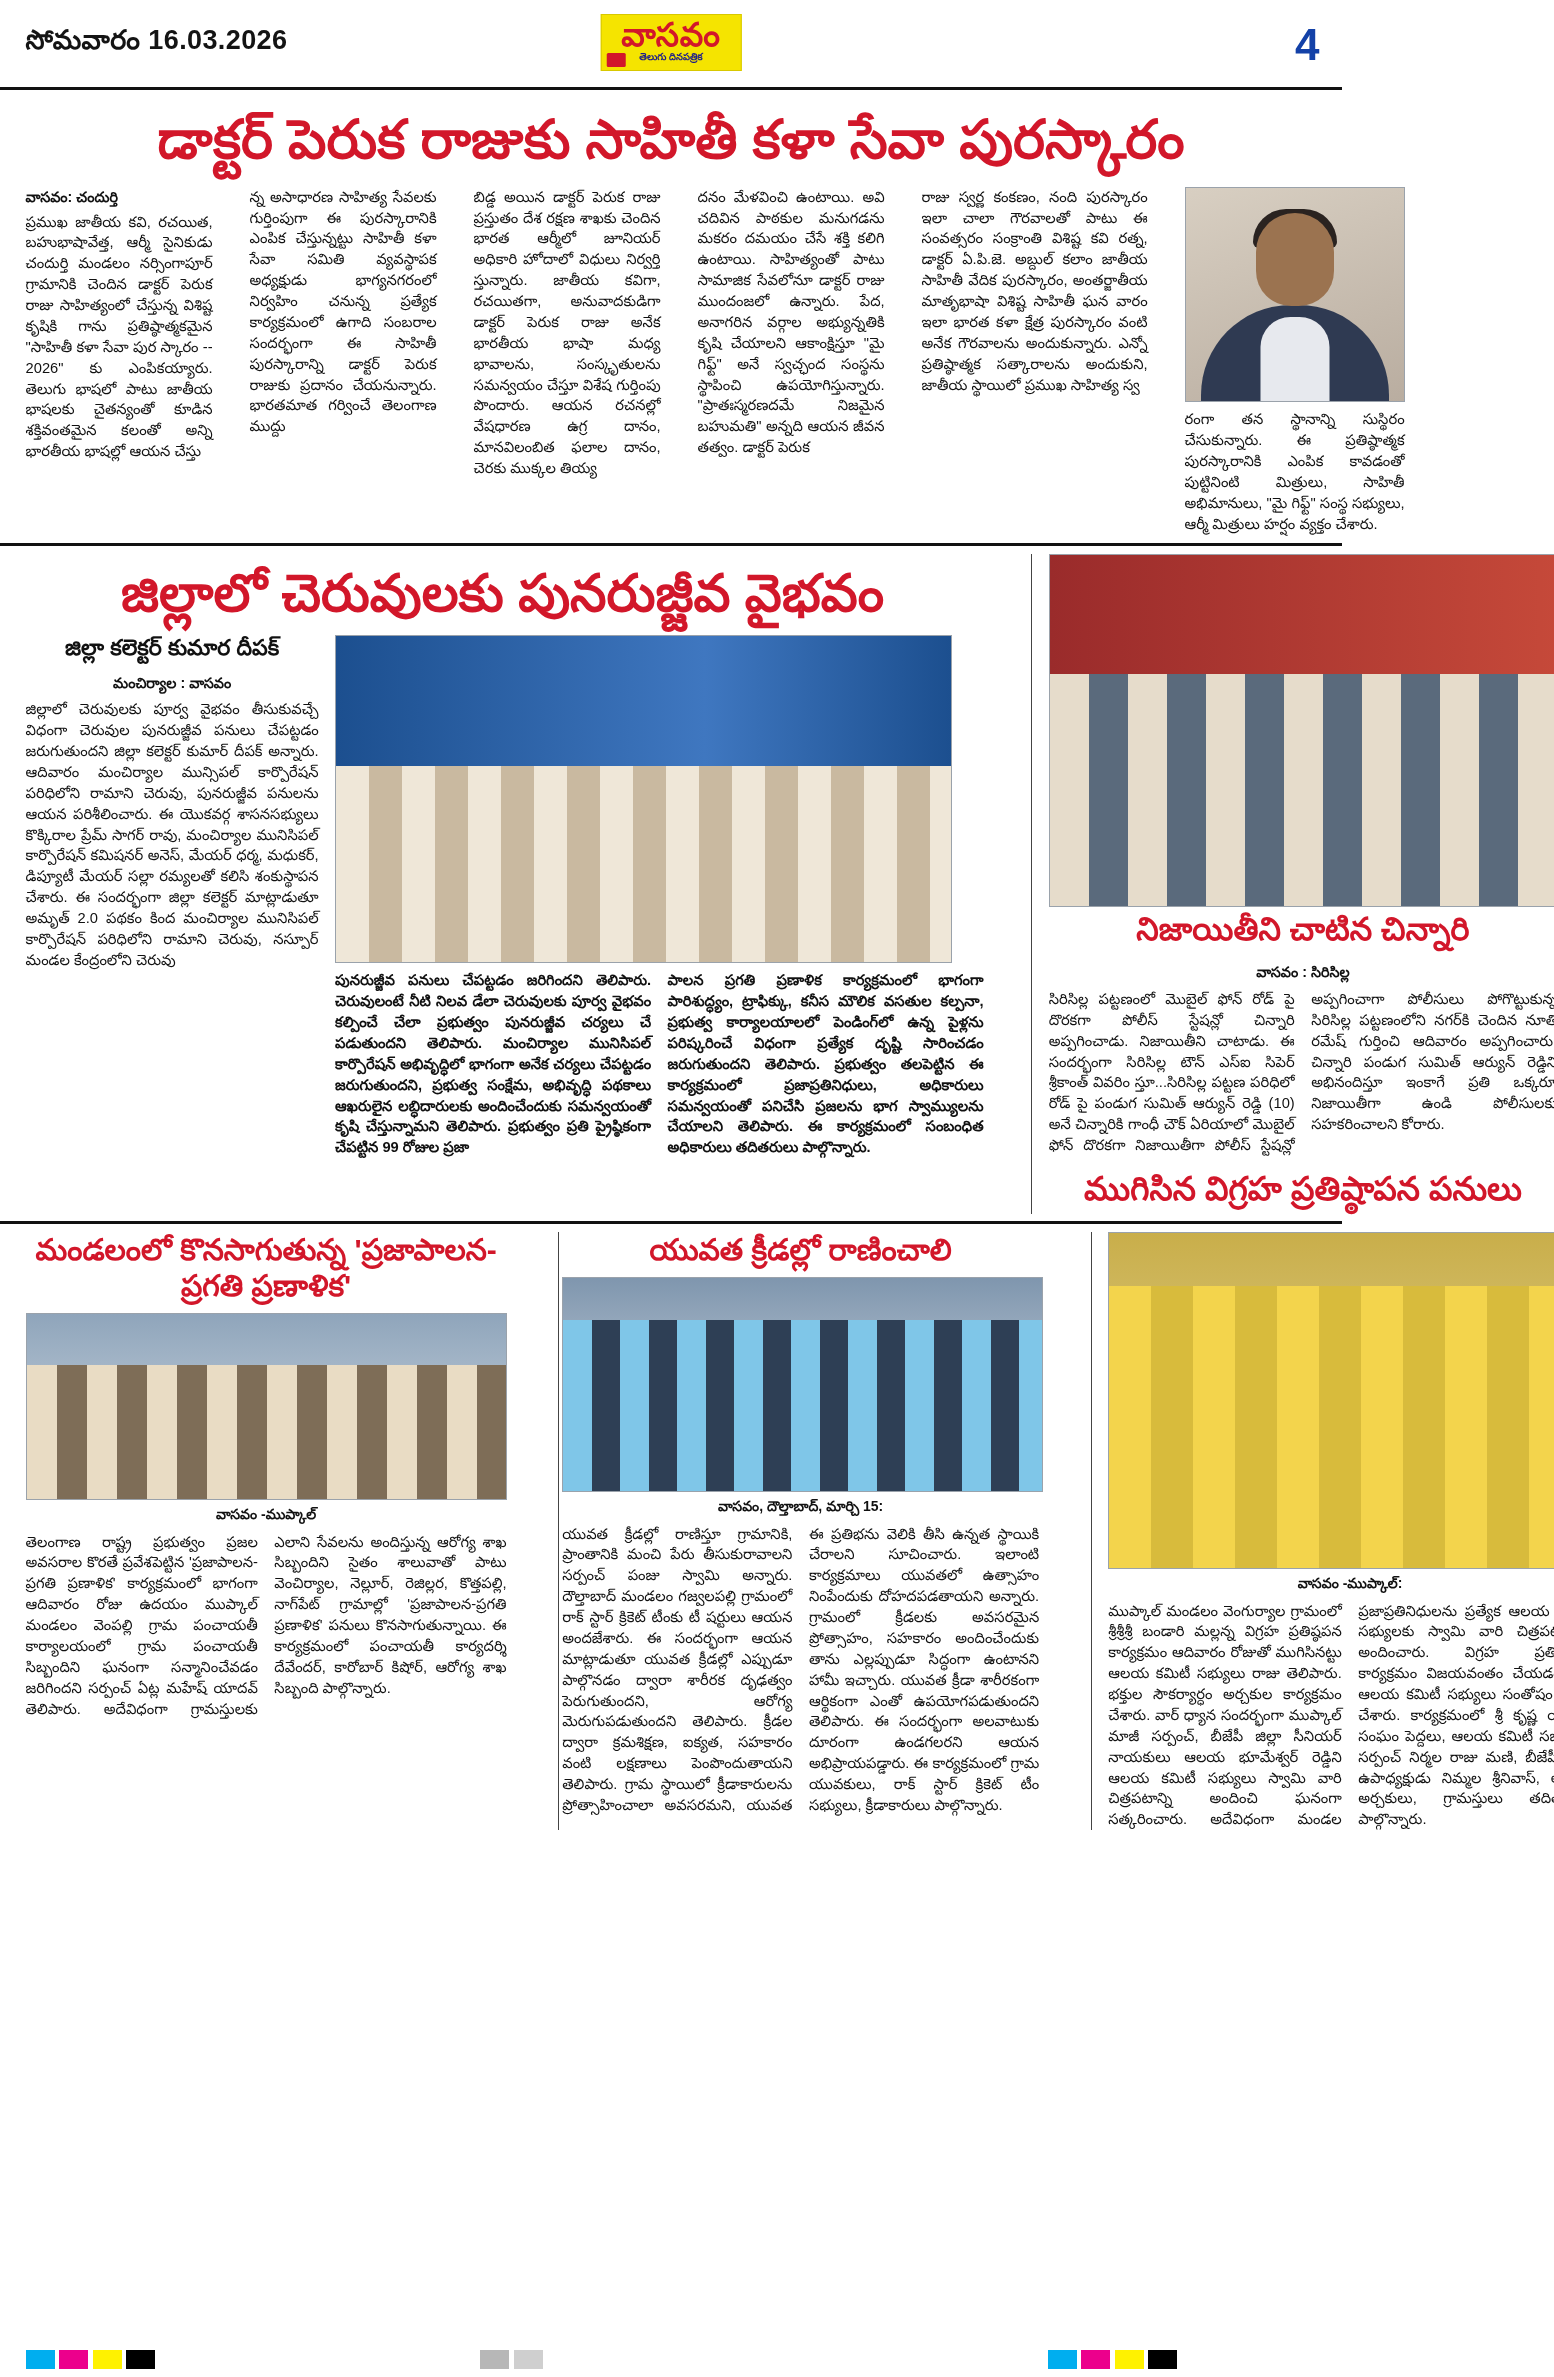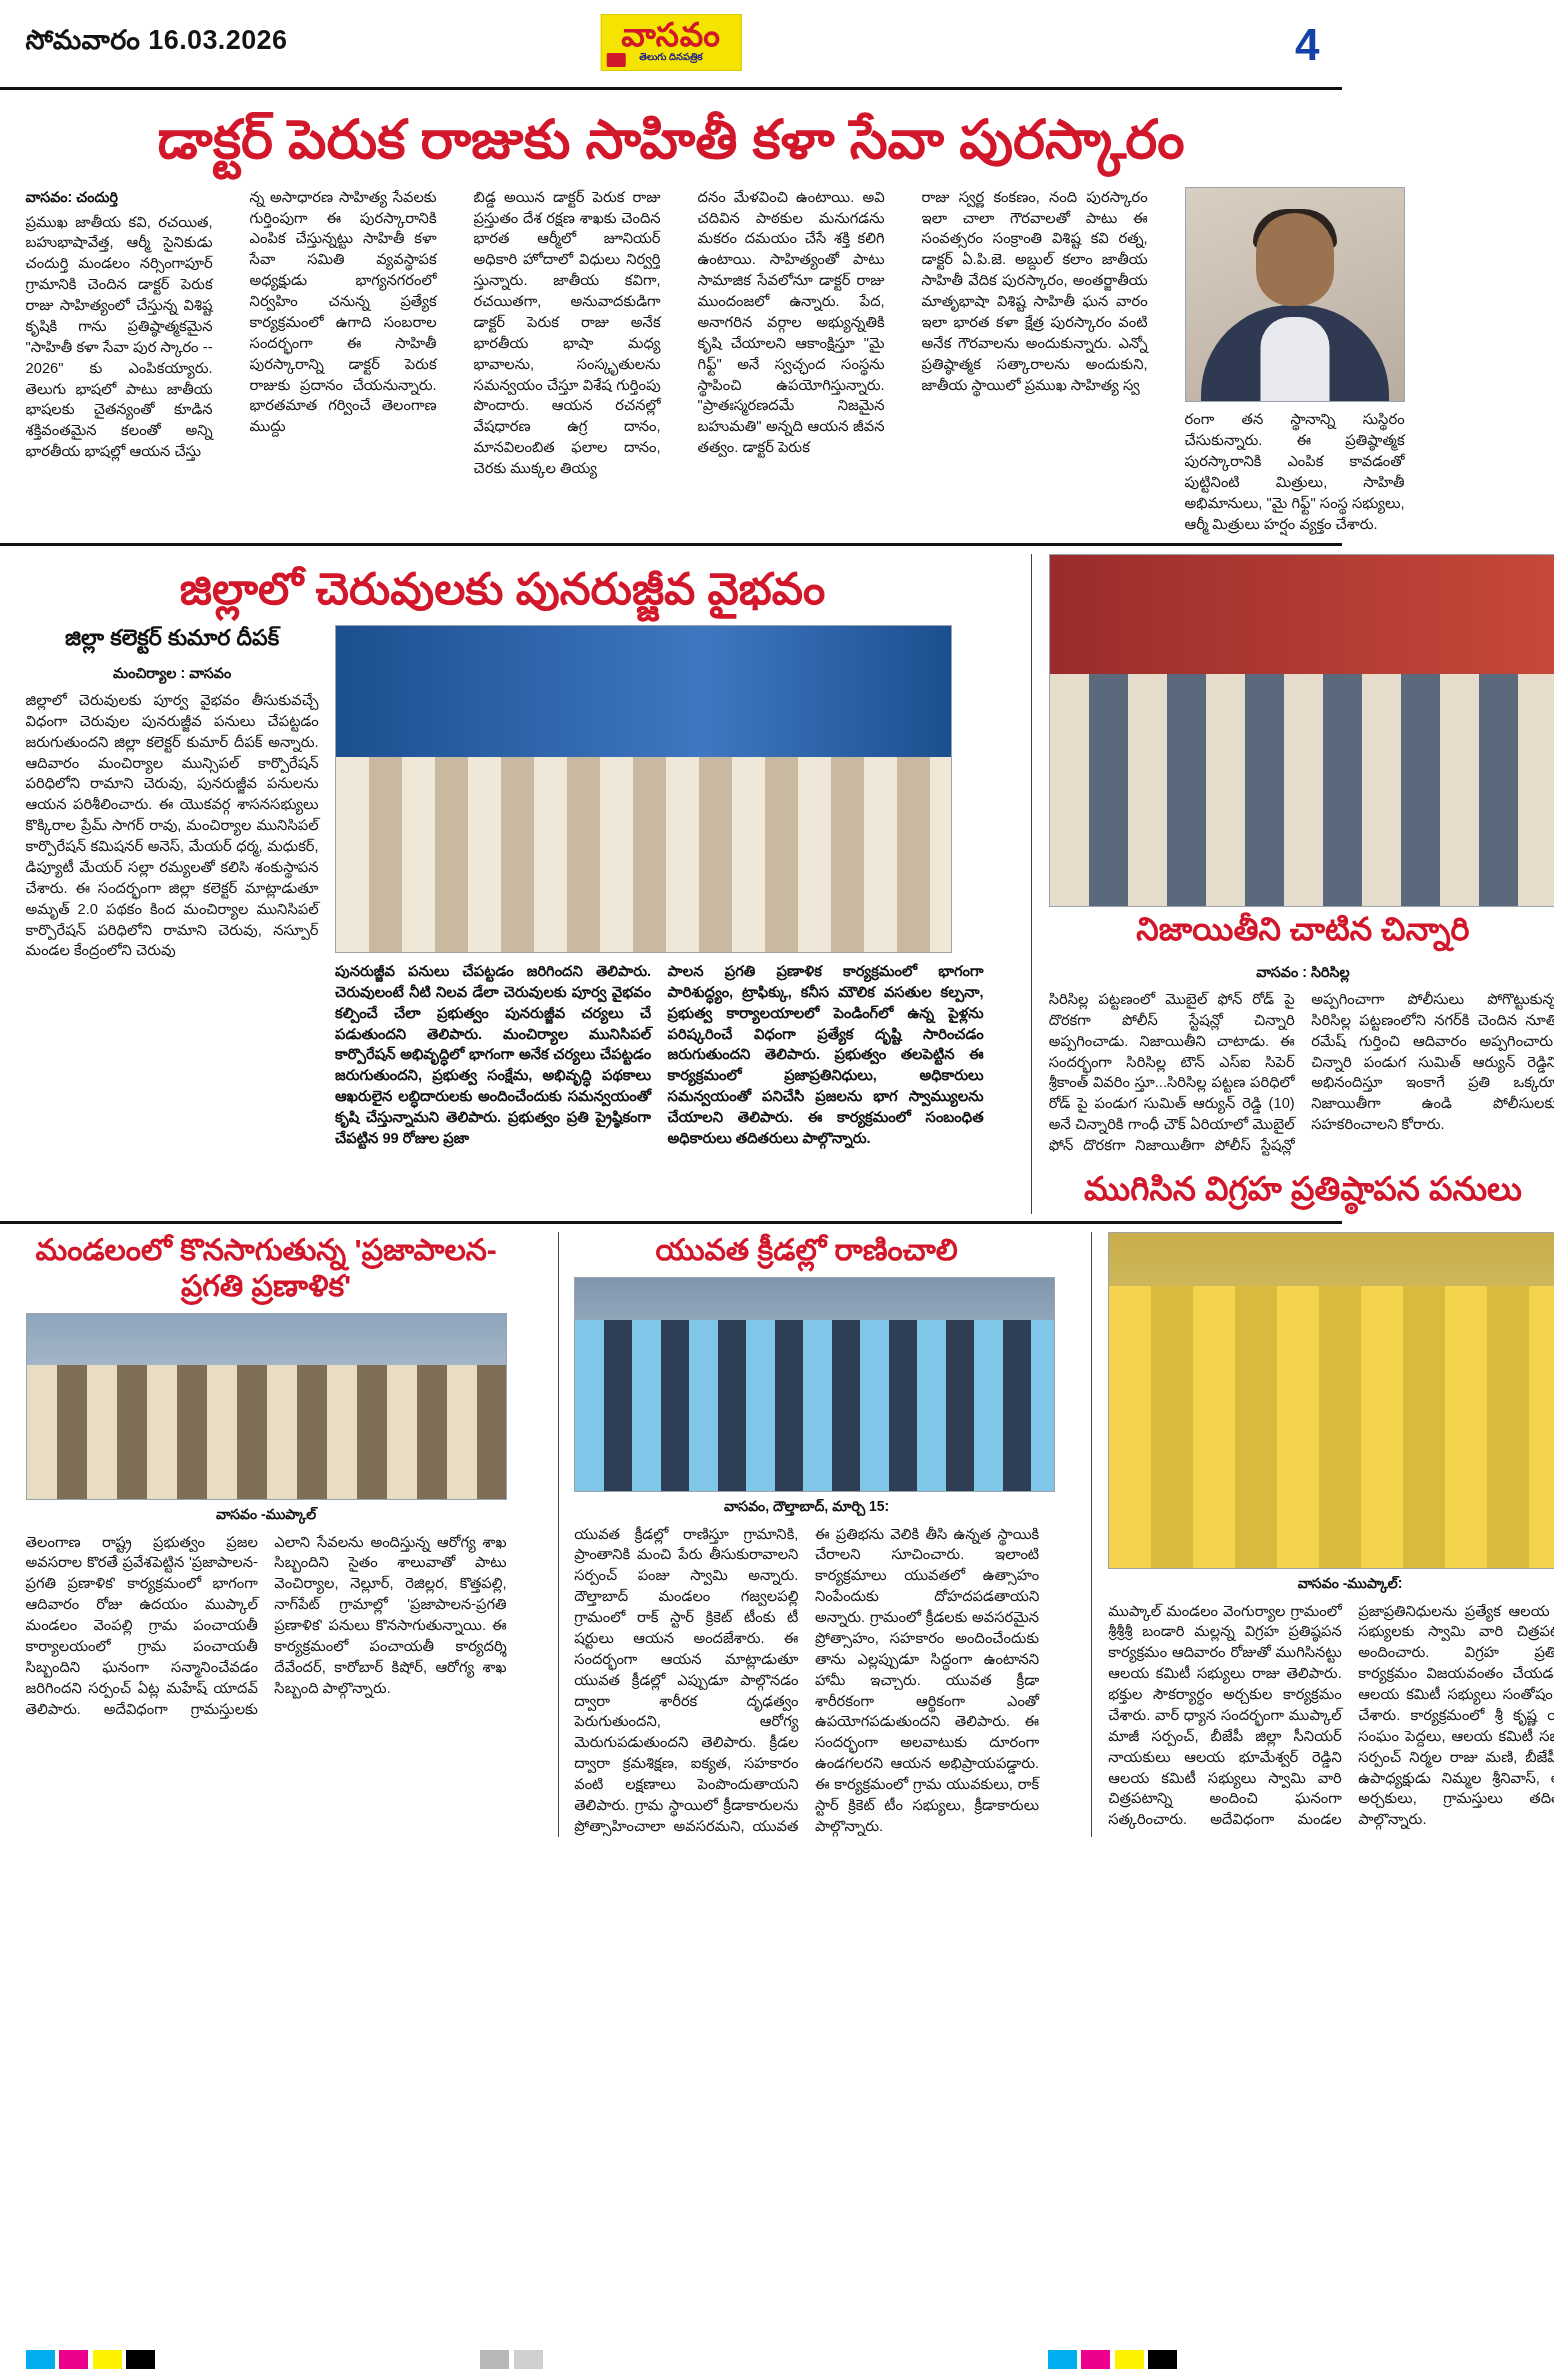--- a/index.html
+++ b/index.html
@@ -137,21 +137,21 @@
     position: absolute; left: 50%; bottom: 0; transform: translateX(-50%);
     width: 188px; height: 96px; background: #2f3a52; border-radius: 90px 90px 0 0;
   }
   .portrait .shirt {
     position: absolute; left: 50%; bottom: 0; transform: translateX(-50%);
     width: 69px; height: 84px; background: #e7e9ee; border-radius: 30px 30px 0 0;
   }
 
   
   .story2 { padding: 7.5px 25.6px 7.5px 25.6px; }
-  .story2 h2 { font-size: 44px; margin: 9px 0 10.5px 0; }
+  .story2 h2 { font-size: 52px; margin: 9px 0 10.5px 0; }
   .story2-row { display: flex; gap: 19.6px; }
   .story2-left { width: 954px; }
   .story2-right { width: 526px; }
   .sub-head {
     font-size: 22.6px;
     font-weight: bold;
     text-align: center;
     margin: 3px 0 9px 0;
   }
   .collector-head {
@@ -307,21 +307,21 @@
 
       <div class="s3-a">
         <div class="s3-head">మండలంలో కొనసాగుతున్న 'ప్రజాపాలన-ప్రగతి ప్రణాళిక'</div>
         <div class="photo-box group-photo">
           <div class="photo-people" style="height:72%;background:repeating-linear-gradient(90deg,#e9dcc4 0 30px,#7e6d57 30px 60px)"></div>
         </div>
         <div class="cap">వాసవం -ముప్కాల్</div>
         <div class="body-col two-col">తెలంగాణ రాష్ట్ర ప్రభుత్వం ప్రజల అవసరాల కొరతే ప్రవేశపెట్టిన 'ప్రజాపాలన-ప్రగతి ప్రణాళిక' కార్యక్రమంలో భాగంగా ఆదివారం రోజు ఉదయం ముప్కాల్ మండలం వెంపల్లి గ్రామ పంచాయతీ కార్యాలయంలో గ్రామ పంచాయతీ సిబ్బందిని ఘనంగా సన్మానించేవడం జరిగిందని సర్పంచ్ ఏట్ల మహేష్ యాదవ్ తెలిపారు. అదేవిధంగా గ్రామస్తులకు ఎలాని సేవలను అందిస్తున్న ఆరోగ్య శాఖ సిబ్బందిని సైతం శాలువాతో పాటు వెంచిర్యాల, నెల్లూర్, రెజిల్లర, కొత్తపల్లి, నాగ్‌పేట్ గ్రామాల్లో 'ప్రజాపాలన-ప్రగతి ప్రణాళిక' పనులు కొనసాగుతున్నాయి. ఈ కార్యక్రమంలో పంచాయతీ కార్యదర్శి దేవేందర్, కారోబార్ కిషోర్, ఆరోగ్య శాఖ సిబ్బంది పాల్గొన్నారు.</div>
       </div>
 
-      <div class="s3-b rule-v" style="padding-left:15px">
+      <div class="s3-b rule-v" style="padding-left:3px">
         <div class="s3-head">యువత క్రీడల్లో రాణించాలి</div>
         <div class="photo-box group-photo2">
           <div class="photo-people" style="height:80%;background:repeating-linear-gradient(90deg,#7fc6e8 0 29px,#2e3f55 29px 57px)"></div>
         </div>
         <div class="cap">వాసవం, దౌల్తాబాద్, మార్చి 15:</div>
         <div class="body-col two-col">యువత క్రీడల్లో రాణిస్తూ గ్రామానికి, ప్రాంతానికి మంచి పేరు తీసుకురావాలని సర్పంచ్ పంజు స్వామి అన్నారు. దౌల్తాబాద్ మండలం గజ్వలపల్లి గ్రామంలో రాక్ స్టార్ క్రికెట్ టీం‌కు టీ షర్టులు ఆయన అందజేశారు. ఈ సందర్భంగా ఆయన మాట్లాడుతూ యువత క్రీడల్లో ఎప్పుడూ పాల్గొనడం ద్వారా శారీరక దృఢత్వం పెరుగుతుందని, ఆరోగ్య మెరుగుపడుతుందని తెలిపారు. క్రీడల ద్వారా క్రమశిక్షణ, ఐక్యత, సహకారం వంటి లక్షణాలు పెంపొందుతాయని తెలిపారు. గ్రామ స్థాయిలో క్రీడాకారులను ప్రోత్సాహించాలా అవసరమని, యువత ఈ ప్రతిభను వెలికి తీసి ఉన్నత స్థాయికి చేరాలని సూచించారు. ఇలాంటి కార్యక్రమాలు యువతలో ఉత్సాహం నింపేందుకు దోహదపడతాయని అన్నారు. గ్రామంలో క్రీడలకు అవసరమైన ప్రోత్సాహం, సహకారం అందించేందుకు తాను ఎల్లప్పుడూ సిద్ధంగా ఉంటానని హామీ ఇచ్చారు. యువత క్రీడా శారీరకంగా ఆర్థికంగా ఎంతో ఉపయోగపడుతుందని తెలిపారు. ఈ సందర్భంగా అలవాటుకు దూరంగా ఉండగలరని ఆయన అభిప్రాయపడ్డారు. ఈ కార్యక్రమంలో గ్రామ యువకులు, రాక్ స్టార్ క్రికెట్ టీం సభ్యులు, క్రీడాకారులు పాల్గొన్నారు.</div>
       </div>
 
       <div class="s3-c rule-v" style="padding-left:16.5px">
         <div class="photo-box group-photo3">

